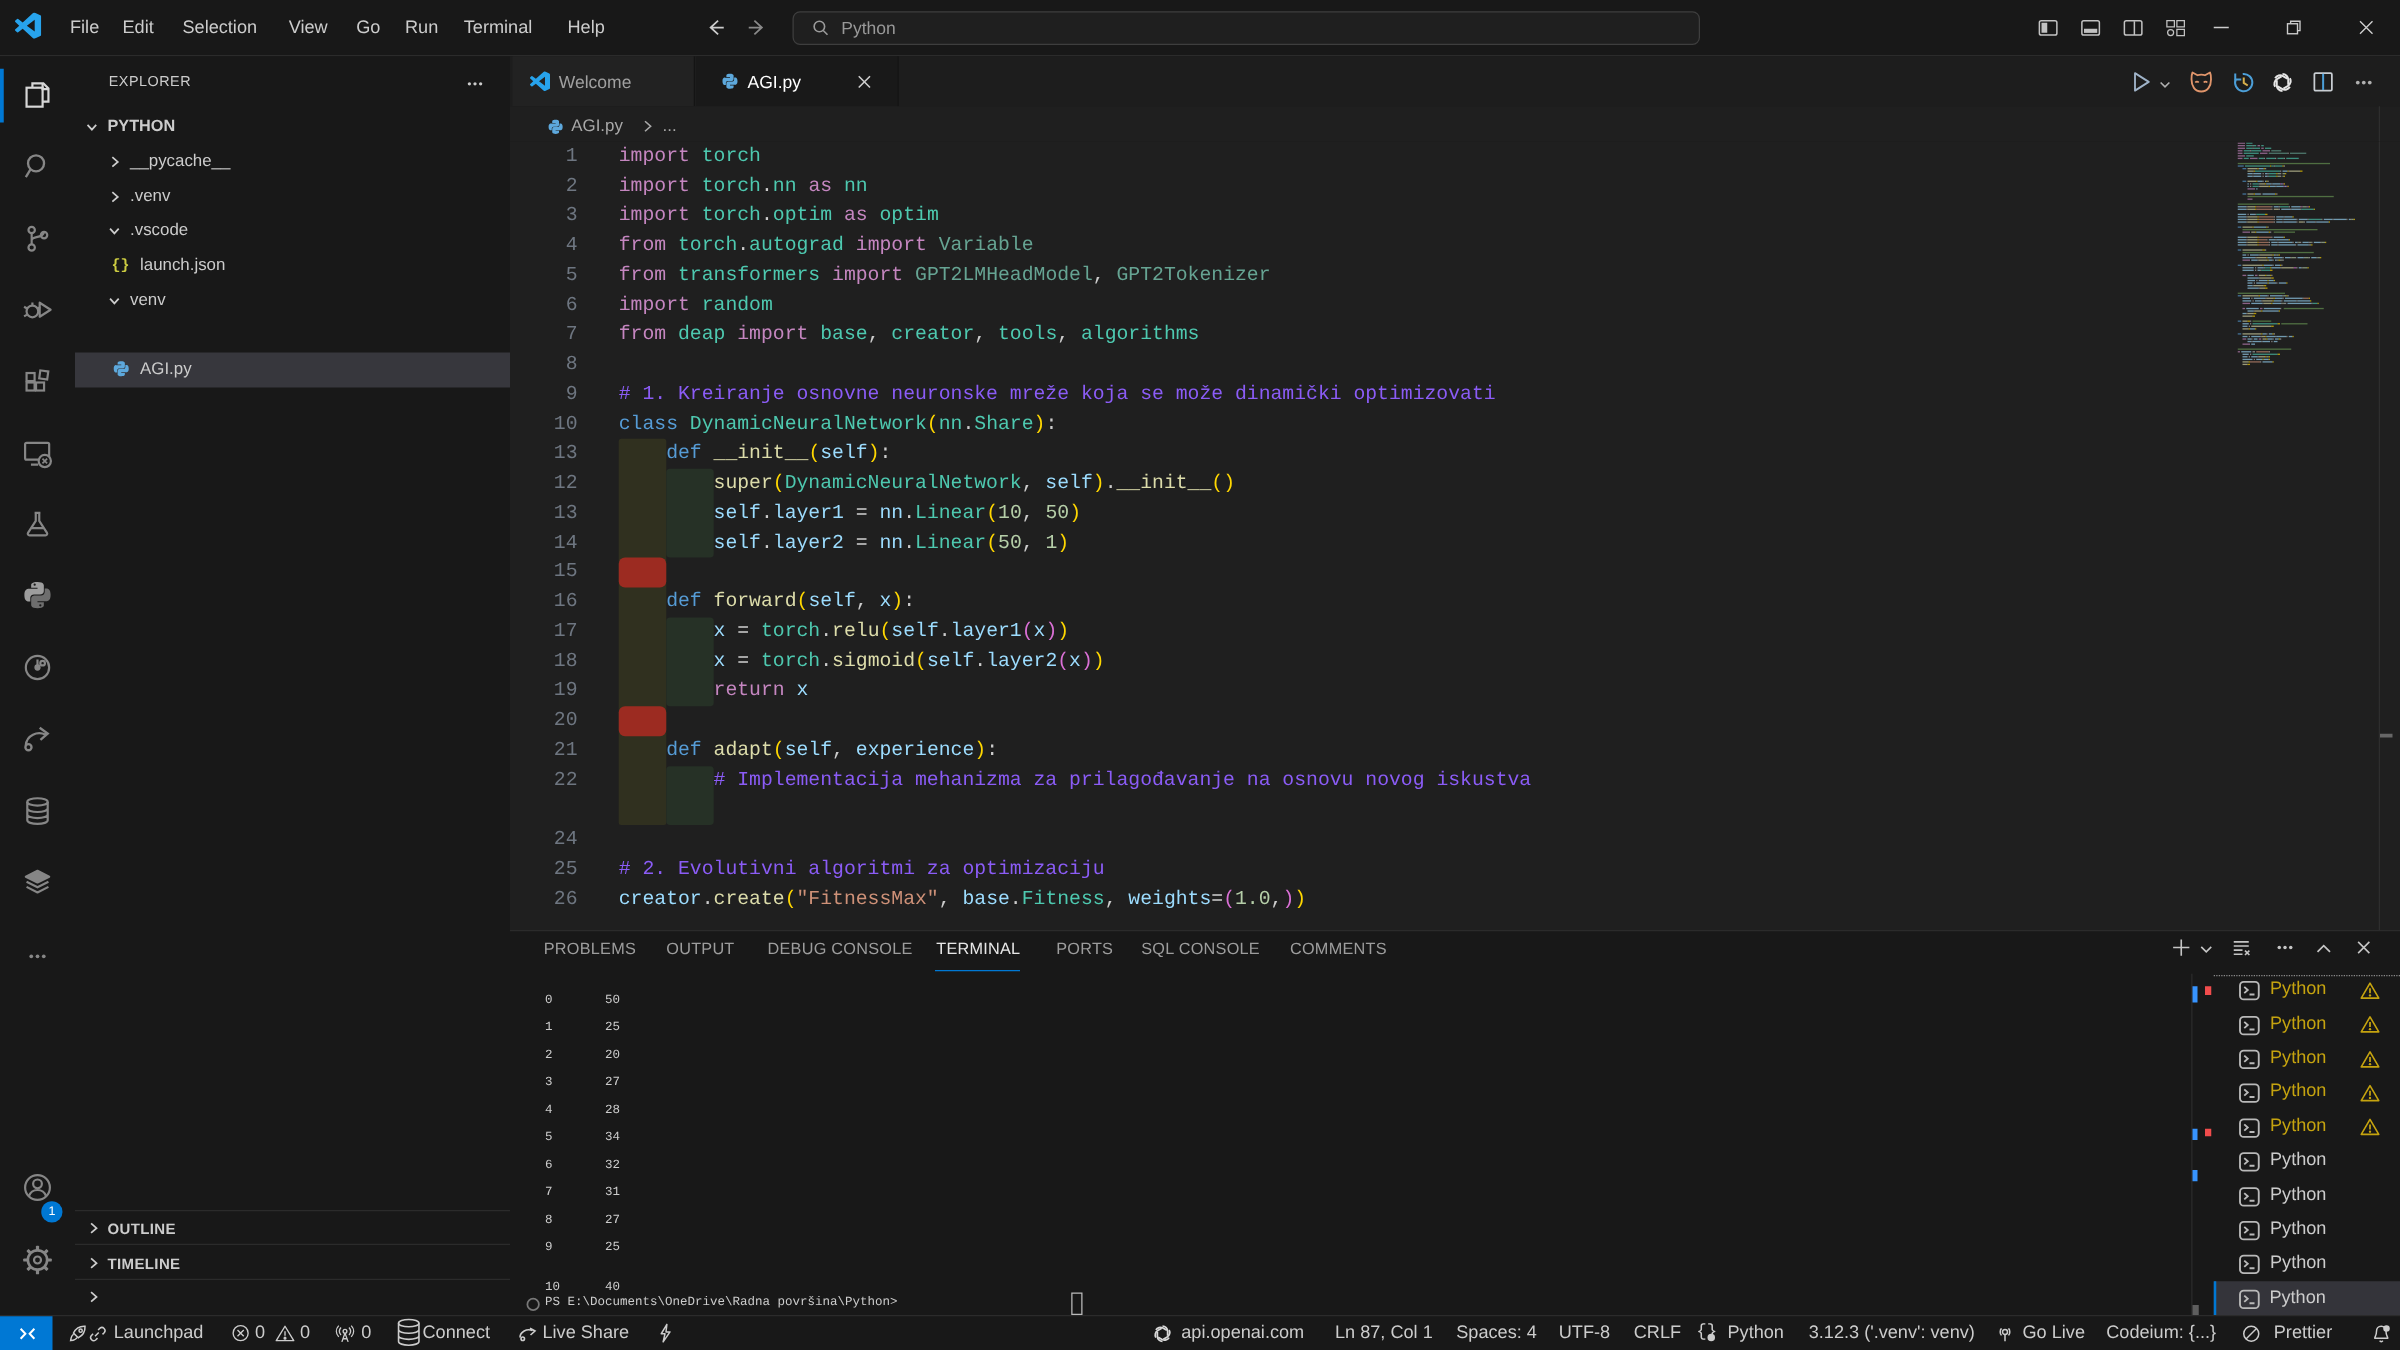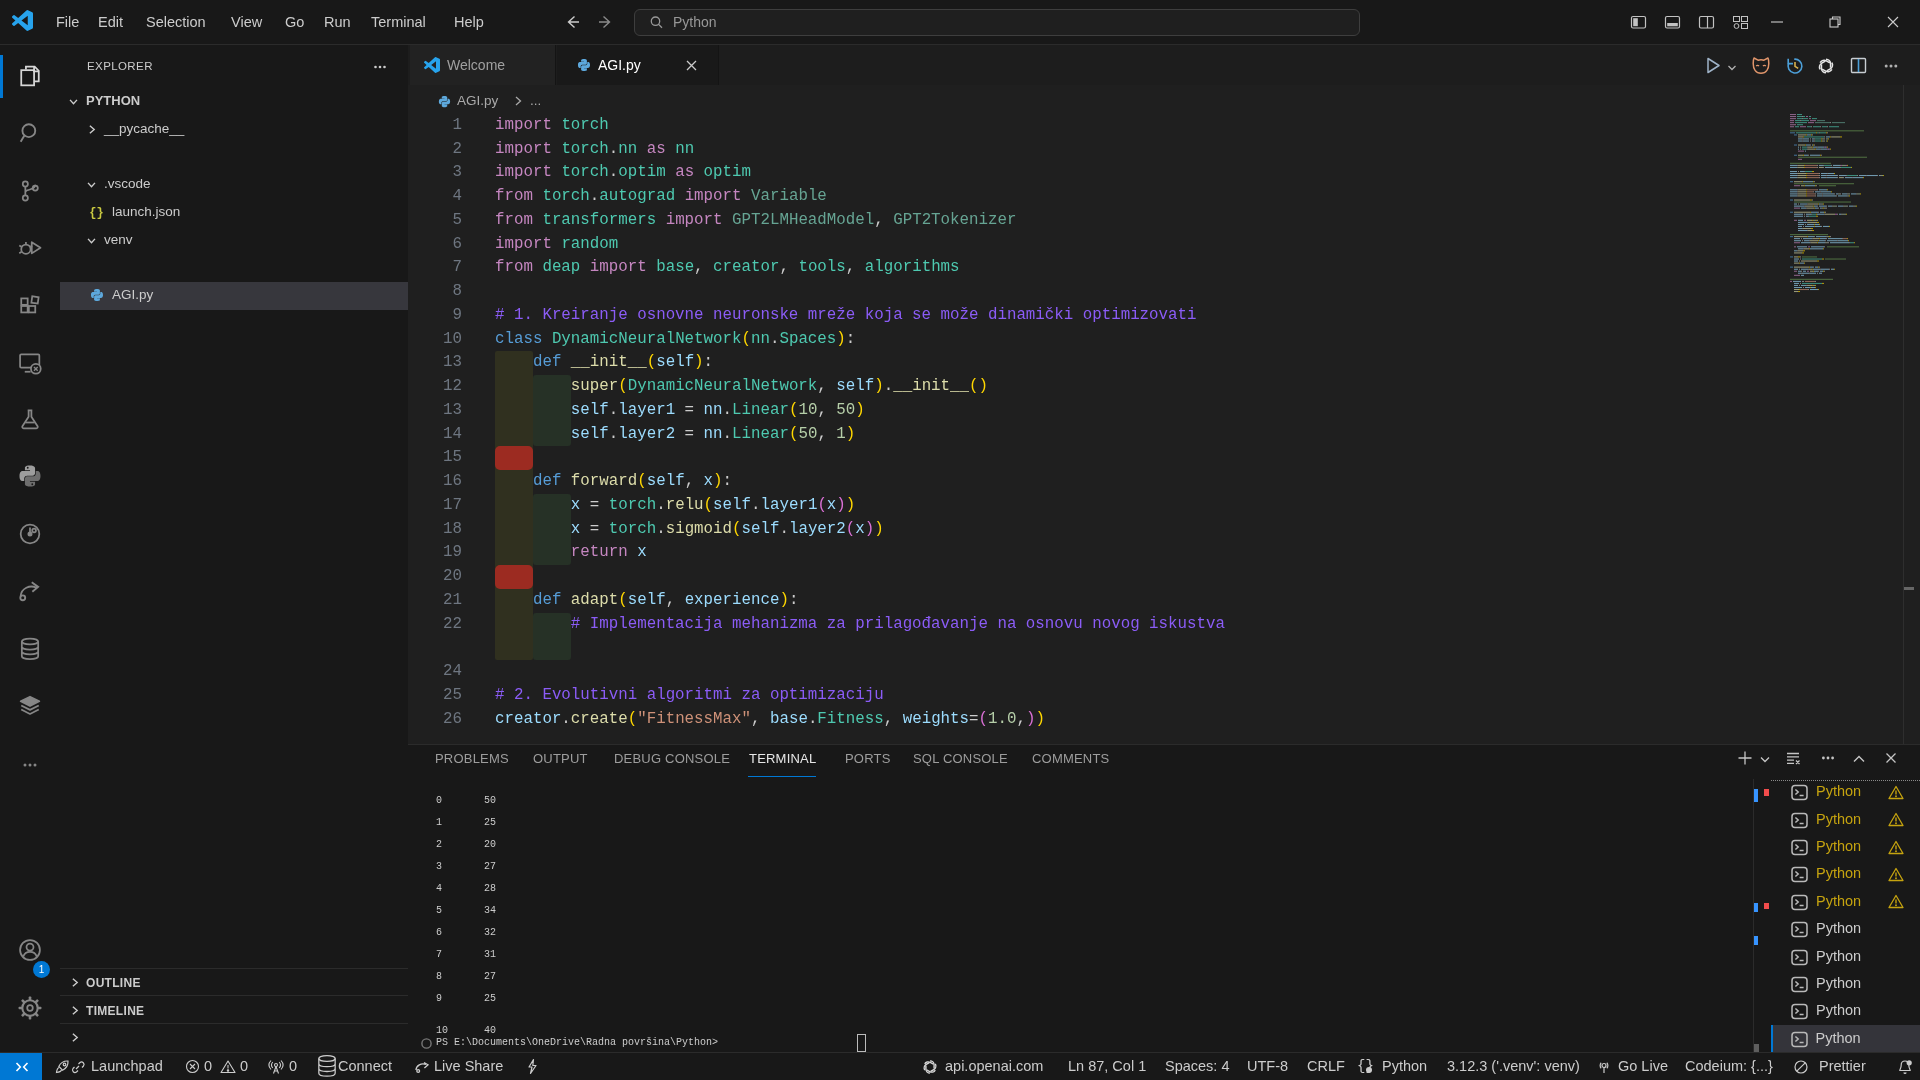--- a/index.html
+++ b/index.html
@@ -229,20 +229,28 @@
       <span class="ab" style="left:26px">PYTHON</span>
     </div>
     <div class="treerow" style="top:70px;">
       <span class="ab" style="left:24.5px;top:8px">
         <svg width="13" height="13" viewBox="0 0 12 12">
           <path d="M4.5 2.5 L8.5 6 L4.5 9.5" stroke="#cccccc" stroke-width="1.3" fill="none"></path>
         </svg>
       </span>
       <span class="ab" style="left:44px">__pycache__</span>
     </div>
+    <div class="treerow" style="top:98px;">
+      <span class="ab" style="left:24.5px;top:8px">
+        <svg width="13" height="13" viewBox="0 0 12 12">
+          <path d="M4.5 2.5 L8.5 6 L4.5 9.5" stroke="#cccccc" stroke-width="1.3" fill="none"></path>
+        </svg>
+      </span>
+      <span class="ab" style="left:44px">.venv</span>
+    </div>
     <div class="treerow" style="top:125px;">
       <span class="ab" style="left:24.5px;top:8px">
         <svg width="13" height="13" viewBox="0 0 12 12">
           <path d="M2.8 4.5 L6 8 L9.2 4.5" stroke="#cccccc" stroke-width="1.3" fill="none"></path>
         </svg>
       </span>
       <span class="ab" style="left:44px">.vscode</span>
     </div>
     <div class="treerow" style="top:153px;">
       <span class="ab" style="left:29px;top:6px">
@@ -372,21 +380,21 @@
     <div class="ab" style="left:87px;top:452.15px;width:37.92px;height:23.75px;background:#9c2b21;border-radius:5px"></div>
     <div class="cl" style="top:0.9px"><span class="ln">1</span><span class="ct"><span class="kw">import</span><span class="pl"> </span><span class="ty">torch</span></span></div>
     <div class="cl" style="top:24.65px"><span class="ln">2</span><span class="ct"><span class="kw">import</span><span class="pl"> </span><span class="ty">torch</span><span class="pl">.</span><span class="ty">nn</span><span class="pl"> </span><span class="kw">as</span><span class="pl"> </span><span class="ty">nn</span></span></div>
     <div class="cl" style="top:48.4px"><span class="ln">3</span><span class="ct"><span class="kw">import</span><span class="pl"> </span><span class="ty">torch</span><span class="pl">.</span><span class="ty">optim</span><span class="pl"> </span><span class="kw">as</span><span class="pl"> </span><span class="ty">optim</span></span></div>
     <div class="cl" style="top:72.15px"><span class="ln">4</span><span class="ct"><span class="kw">from</span><span class="pl"> </span><span class="ty">torch</span><span class="pl">.</span><span class="ty">autograd</span><span class="pl"> </span><span class="kw">import</span><span class="pl"> </span><span class="dm">Variable</span></span></div>
     <div class="cl" style="top:95.9px"><span class="ln">5</span><span class="ct"><span class="kw">from</span><span class="pl"> </span><span class="ty">transformers</span><span class="pl"> </span><span class="kw">import</span><span class="pl"> </span><span class="dm">GPT2LMHeadModel</span><span class="pl">, </span><span class="dm">GPT2Tokenizer</span></span></div>
     <div class="cl" style="top:119.65px"><span class="ln">6</span><span class="ct"><span class="kw">import</span><span class="pl"> </span><span class="ty">random</span></span></div>
     <div class="cl" style="top:143.4px"><span class="ln">7</span><span class="ct"><span class="kw">from</span><span class="pl"> </span><span class="ty">deap</span><span class="pl"> </span><span class="kw">import</span><span class="pl"> </span><span class="ty">base</span><span class="pl">, </span><span class="ty">creator</span><span class="pl">, </span><span class="ty">tools</span><span class="pl">, </span><span class="ty">algorithms</span></span></div>
     <div class="cl" style="top:167.15px"><span class="ln">8</span><span class="ct"></span></div>
     <div class="cl" style="top:190.9px"><span class="ln">9</span><span class="ct"><span class="cm"># 1. Kreiranje osnovne neuronske mreže koja se može dinamički optimizovati</span></span></div>
-    <div class="cl" style="top:214.65px"><span class="ln">10</span><span class="ct"><span class="st">class</span><span class="pl"> </span><span class="ty">DynamicNeuralNetwork</span><span class="b1">(</span><span class="ty">nn</span><span class="pl">.</span><span class="ty">Spaces</span><span class="b1">)</span><span class="pl">:</span></span></div>
+    <div class="cl" style="top:214.65px"><span class="ln">10</span><span class="ct"><span class="st">class</span><span class="pl"> </span><span class="ty">DynamicNeuralNetwork</span><span class="b1">(</span><span class="ty">nn</span><span class="pl">.</span><span class="ty">Share</span><span class="b1">)</span><span class="pl">:</span></span></div>
     <div class="cl" style="top:238.4px"><span class="ln">13</span><span class="ct"><span class="pl">    </span><span class="st">def</span><span class="pl"> </span><span class="fn">__init__</span><span class="b1">(</span><span class="vr">self</span><span class="b1">)</span><span class="pl">:</span></span></div>
     <div class="cl" style="top:262.15px"><span class="ln">12</span><span class="ct"><span class="pl">        </span><span class="fn">super</span><span class="b1">(</span><span class="ty">DynamicNeuralNetwork</span><span class="pl">, </span><span class="vr">self</span><span class="b1">)</span><span class="pl">.</span><span class="fn">__init__</span><span class="b1">()</span></span></div>
     <div class="cl" style="top:285.9px"><span class="ln">13</span><span class="ct"><span class="pl">        </span><span class="vr">self</span><span class="pl">.</span><span class="vr">layer1</span><span class="pl"> = </span><span class="vr">nn</span><span class="pl">.</span><span class="ty">Linear</span><span class="b1">(</span><span class="nu">10</span><span class="pl">, </span><span class="nu">50</span><span class="b1">)</span></span></div>
     <div class="cl" style="top:309.65px"><span class="ln">14</span><span class="ct"><span class="pl">        </span><span class="vr">self</span><span class="pl">.</span><span class="vr">layer2</span><span class="pl"> = </span><span class="vr">nn</span><span class="pl">.</span><span class="ty">Linear</span><span class="b1">(</span><span class="nu">50</span><span class="pl">, </span><span class="nu">1</span><span class="b1">)</span></span></div>
     <div class="cl" style="top:333.4px"><span class="ln">15</span><span class="ct"></span></div>
     <div class="cl" style="top:357.15px"><span class="ln">16</span><span class="ct"><span class="pl">    </span><span class="st">def</span><span class="pl"> </span><span class="fn">forward</span><span class="b1">(</span><span class="vr">self</span><span class="pl">, </span><span class="vr">x</span><span class="b1">)</span><span class="pl">:</span></span></div>
     <div class="cl" style="top:380.9px"><span class="ln">17</span><span class="ct"><span class="pl">        </span><span class="vr">x</span><span class="pl"> = </span><span class="ty">torch</span><span class="pl">.</span><span class="fn">relu</span><span class="b1">(</span><span class="vr">self</span><span class="pl">.</span><span class="vr">layer1</span><span class="b2">(</span><span class="vr">x</span><span class="b2">)</span><span class="b1">)</span></span></div>
     <div class="cl" style="top:404.65px"><span class="ln">18</span><span class="ct"><span class="pl">        </span><span class="vr">x</span><span class="pl"> = </span><span class="ty">torch</span><span class="pl">.</span><span class="fn">sigmoid</span><span class="b1">(</span><span class="vr">self</span><span class="pl">.</span><span class="vr">layer2</span><span class="b2">(</span><span class="vr">x</span><span class="b2">)</span><span class="b1">)</span></span></div>
     <div class="cl" style="top:428.4px"><span class="ln">19</span><span class="ct"><span class="pl">        </span><span class="kw">return</span><span class="pl"> </span><span class="vr">x</span></span></div>
     <div class="cl" style="top:452.15px"><span class="ln">20</span><span class="ct"></span></div>

